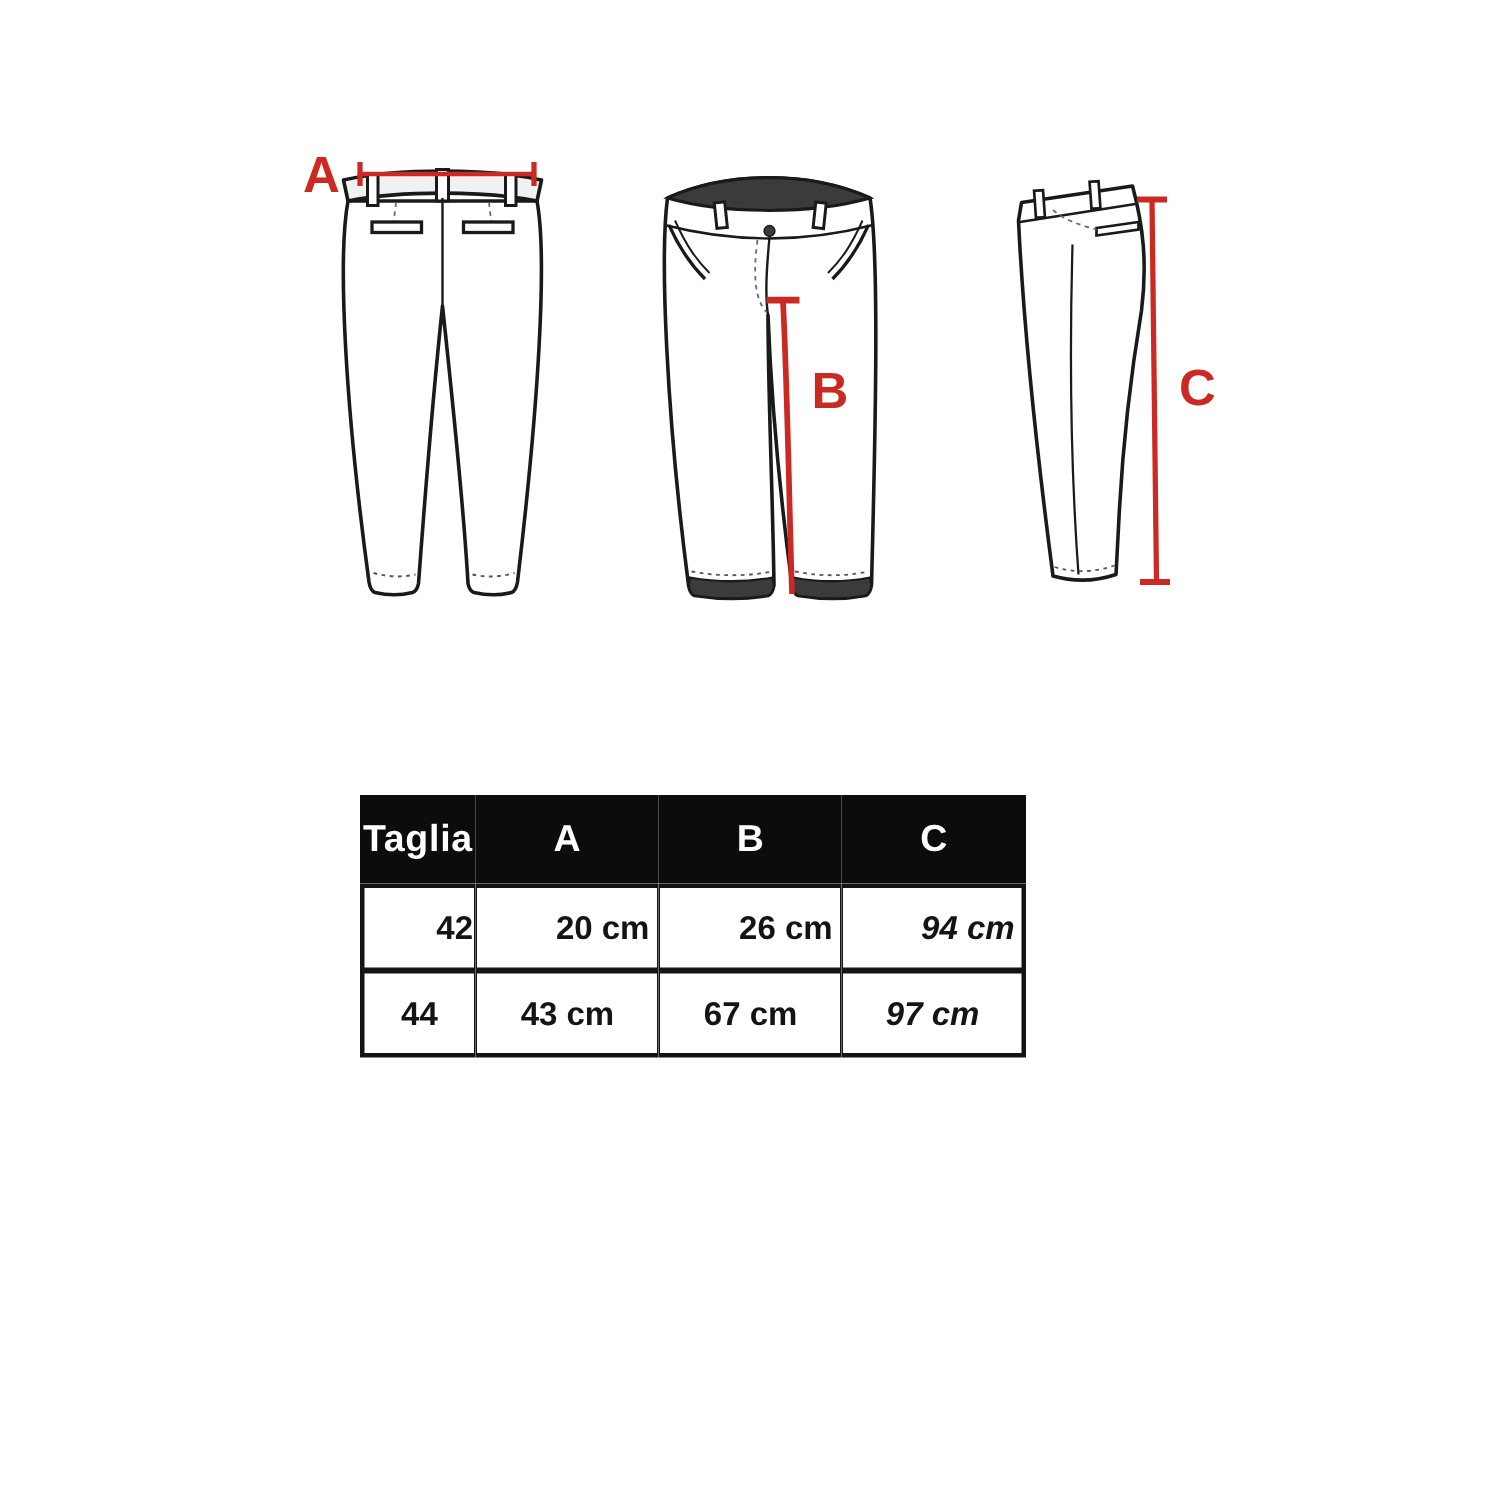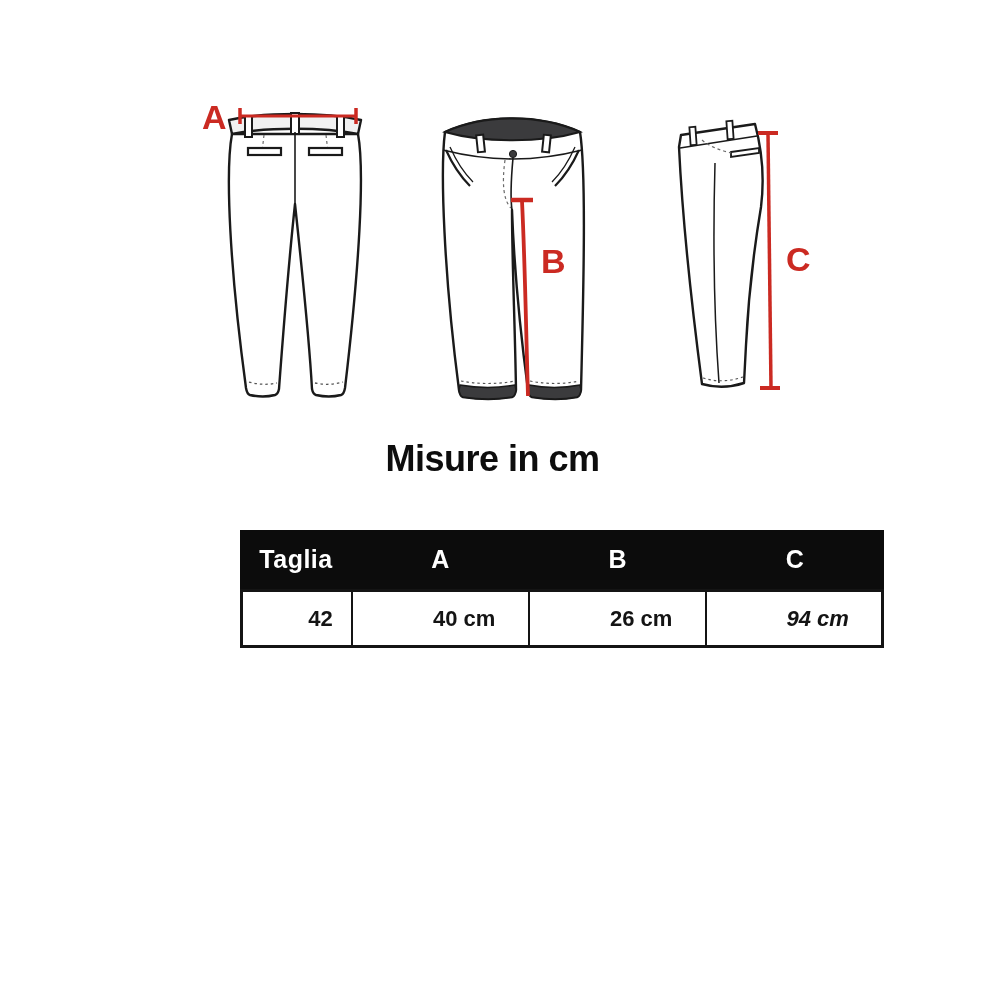--- a/index.html
+++ b/index.html
@@ -20,21 +20,21 @@
   .measure-label{
     position:absolute;color:var(--accent-red);
     font-weight:800;font-size:34px;line-height:1;
   }
   .page-title{
     position:absolute;left:0;top:438px;width:985px;
     text-align:center;font-weight:800;font-size:36px;color:#0d0d0d;
     letter-spacing:-0.5px;
   }
   .size-table{
-    position:absolute;left:240px;top:530px;width:644px;
+    position:absolute;left:240px;top:530px;width:444px;
     border-collapse:separate;border-spacing:0;table-layout:fixed;
   }
   .size-table th{
     background:var(--header-bg);color:var(--header-text);
     height:59px;font-size:25px;font-weight:700;text-align:center;
     padding:0;letter-spacing:0.5px;
   }
   .size-table th:nth-child(1){width:17.4%;}
   .size-table th:nth-child(2),
   .size-table th:nth-child(3){width:27.5%;}
@@ -153,34 +153,39 @@
         <path d="M768,134 L771,388" stroke-width="3.5"></path>
         <path d="M760,388 L780,388" stroke-width="4"></path>
       </g>
     </g>
   </svg>
 
   <div class="measure-label" style="left:202px;top:100px;">A</div>
   <div class="measure-label" style="left:541px;top:244px;">B</div>
   <div class="measure-label" style="left:786px;top:242px;">C</div>
 
-  <div class="page-title">Misure in cm</div>
 
   <table class="size-table">
     <thead>
       <tr>
         <th>Taglia</th>
         <th>A</th>
         <th>B</th>
         <th>C</th>
       </tr>
     </thead>
     <tbody>
       <tr>
         <td>42</td>
-        <td>40 cm</td>
+        <td>20 cm</td>
         <td>26 cm</td>
         <td>94 cm</td>
+      </tr>
+      <tr>
+        <td>44</td>
+        <td>43 cm</td>
+        <td>67 cm</td>
+        <td>97 cm</td>
       </tr>
     </tbody>
   </table>
 
 </div>
 
 </body></html>

